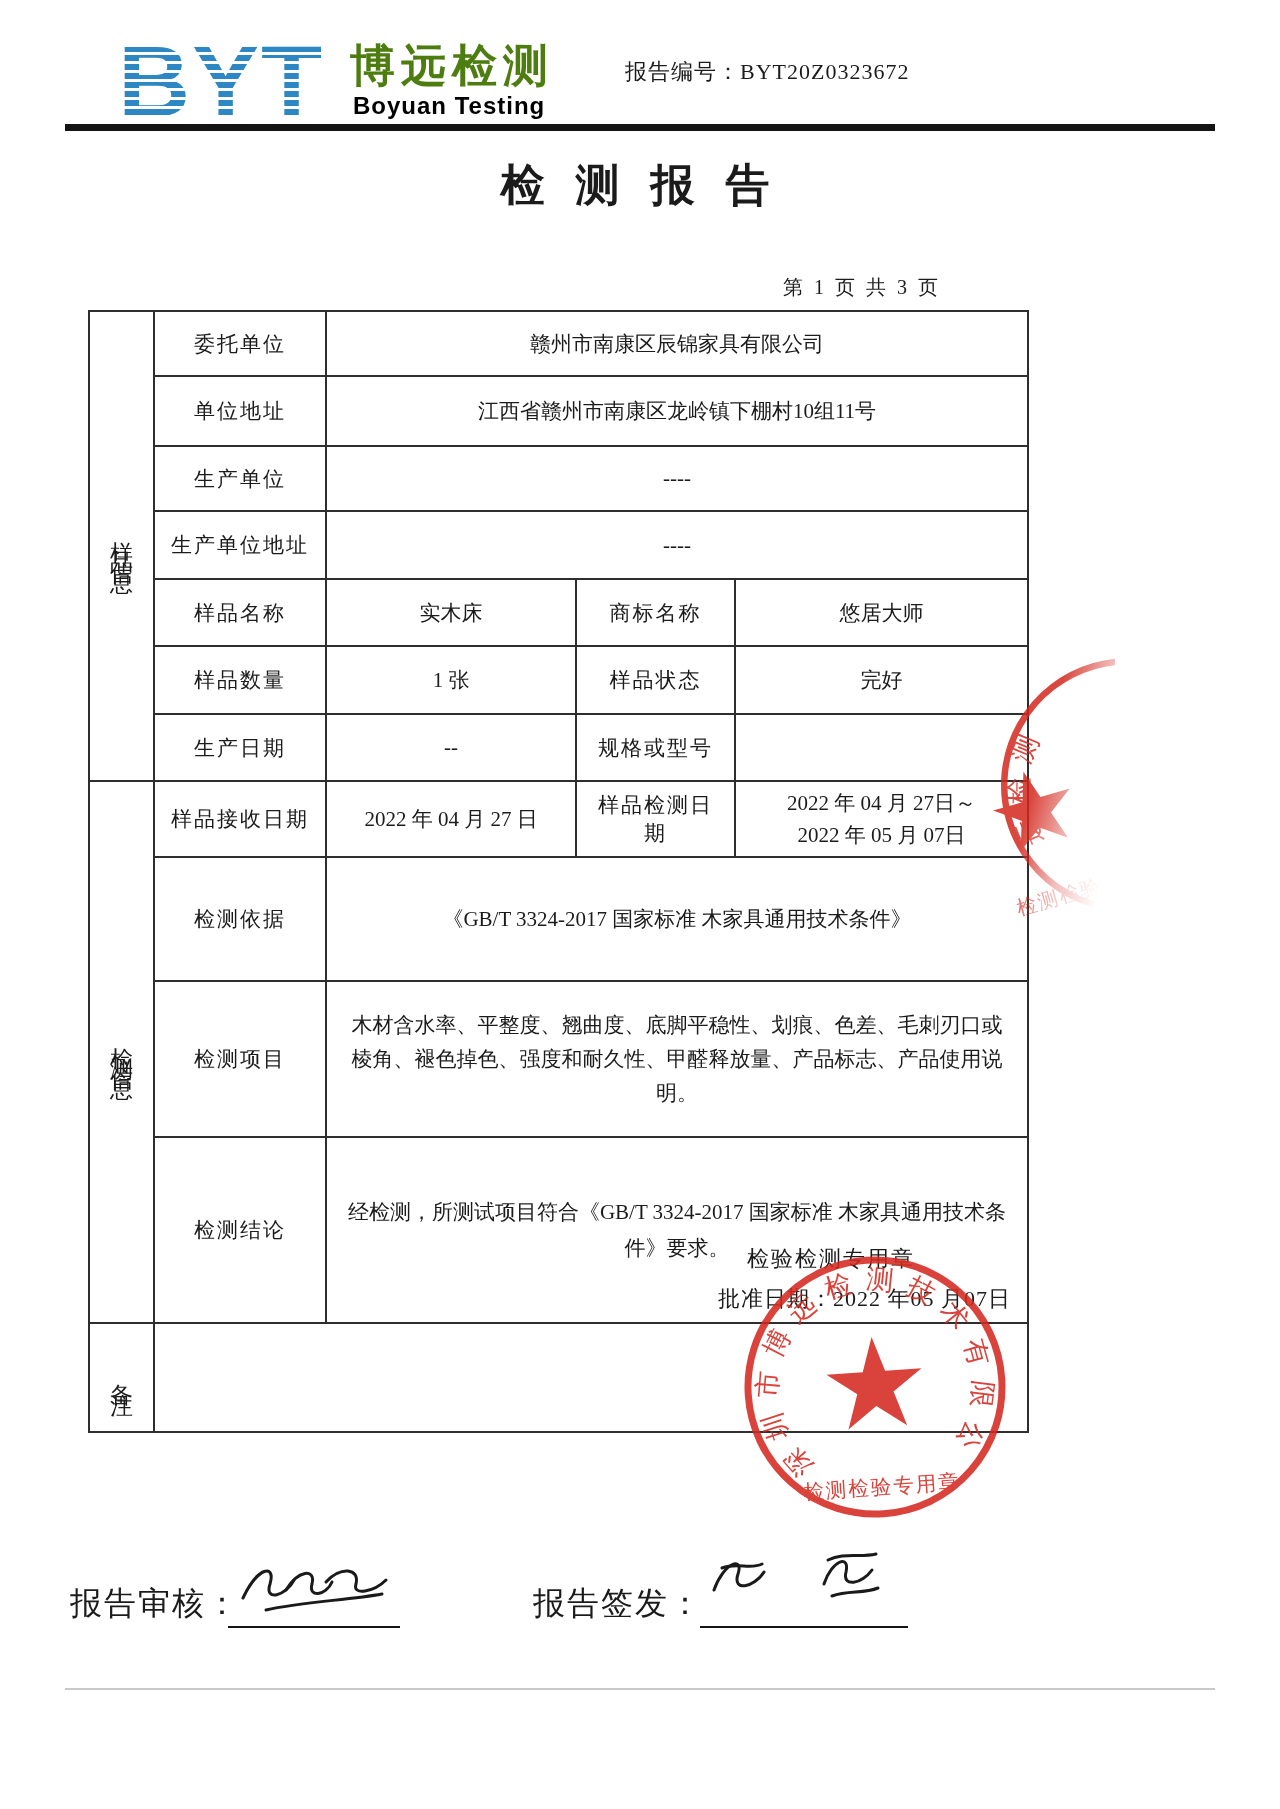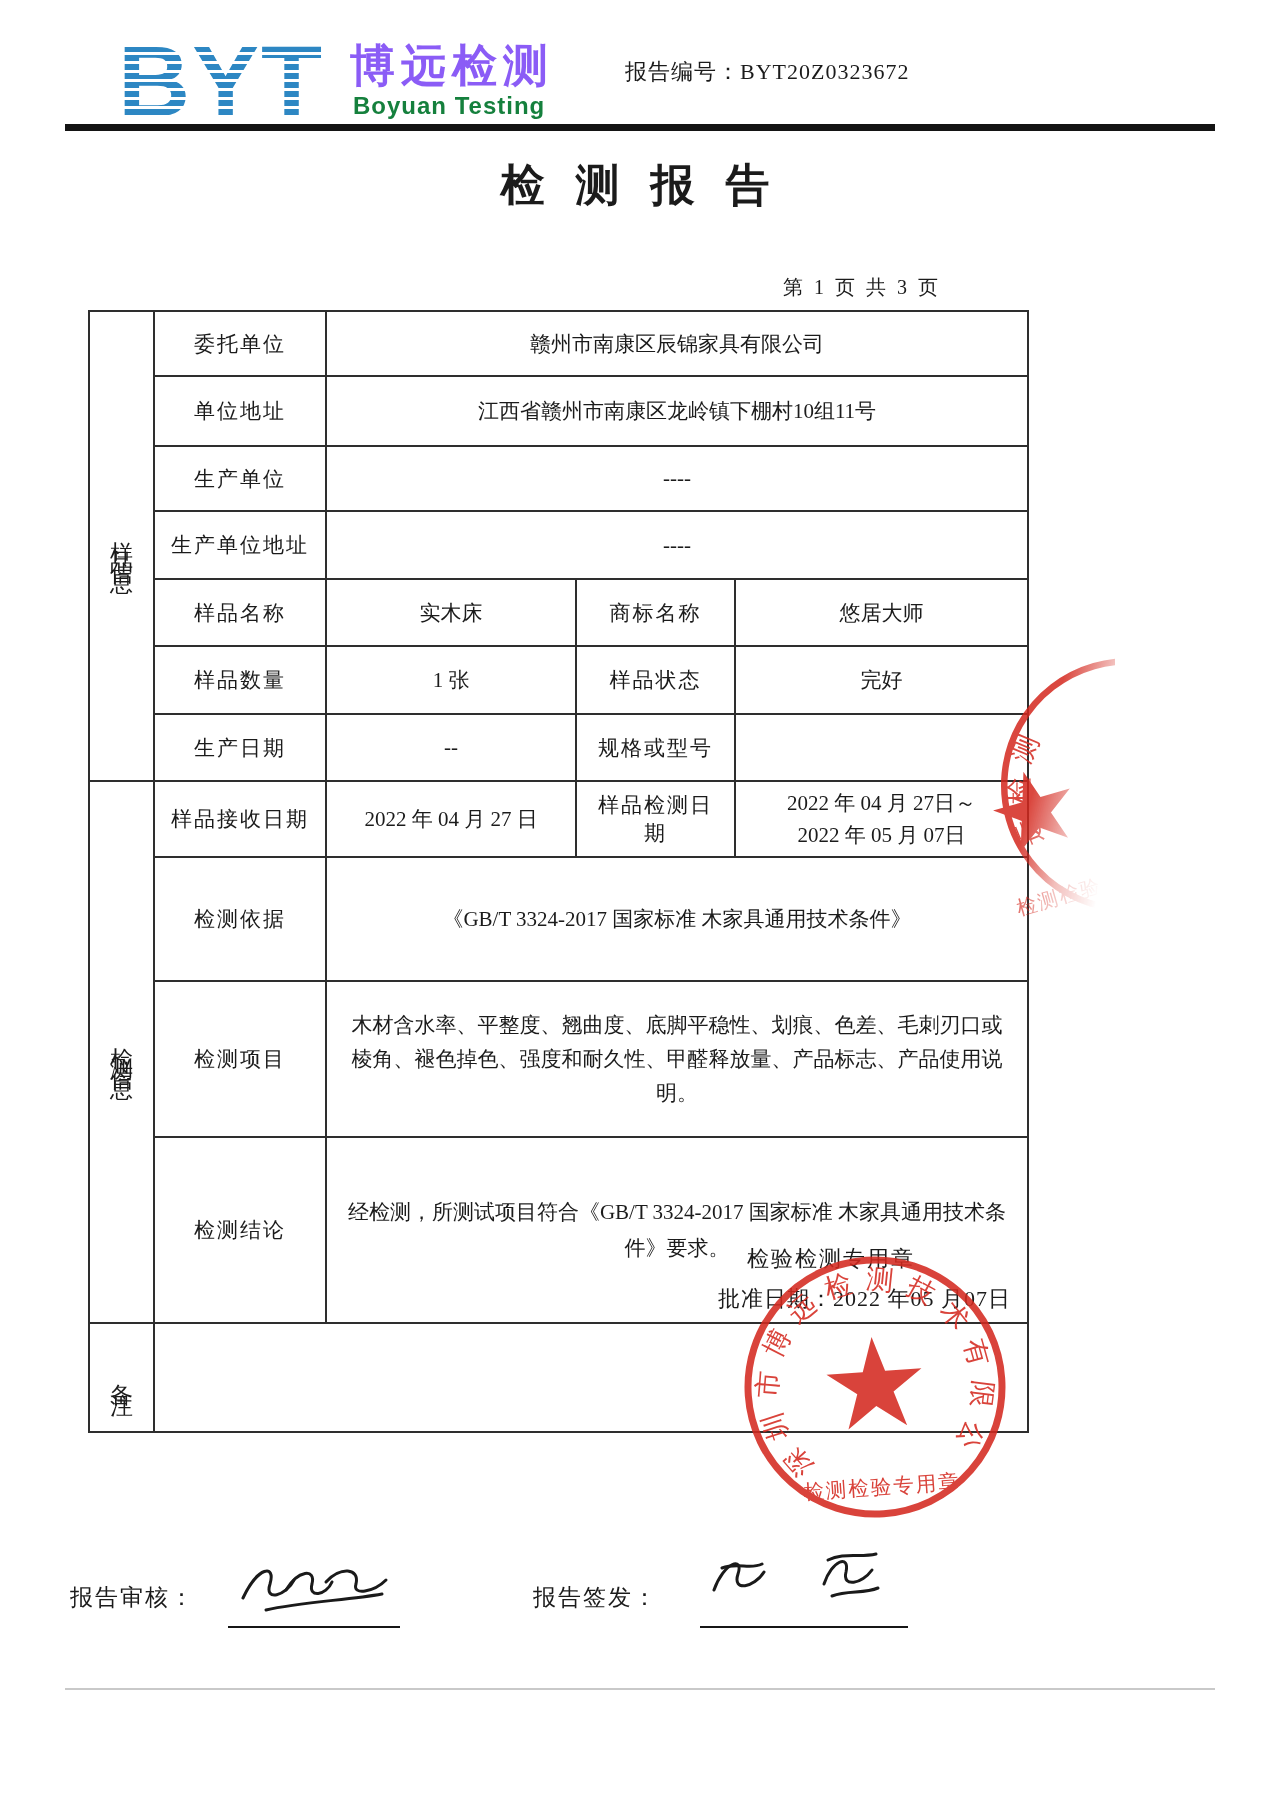--- a/index.html
+++ b/index.html
@@ -1,23 +1,23 @@
 <!DOCTYPE html>
 <html><head>
 <meta charset="utf-8">
 <style>
   html,body{margin:0;padding:0;background:#ffffff;}
   .page{position:relative;width:1280px;height:1809px;background:#fff;overflow:hidden;
         font-family:"Liberation Serif", serif;color:#1b1b1b;}
   
   .logo-svg{position:absolute;left:118px;top:28px;}
   .logo-cn{position:absolute;left:350px;top:36px;font-family:"Liberation Sans",sans-serif;
-           font-weight:bold;font-size:45px;color:#8b5cf6;letter-spacing:6px;}
+           font-weight:bold;font-size:45px;color:#4d7c0f;letter-spacing:6px;}
   .logo-en{position:absolute;left:353px;top:92px;font-family:"Liberation Sans",sans-serif;
-           font-weight:bold;font-size:24px;color:#15803d;letter-spacing:1px;}
+           font-weight:bold;font-size:24px;color:#000000;letter-spacing:1px;}
   .report-no{position:absolute;left:625px;top:57px;font-size:22px;letter-spacing:1px;}
   .top-rule{position:absolute;left:65px;top:124px;width:1150px;height:7px;background:#141414;}
   .doc-title{position:absolute;left:0;top:156px;width:1280px;text-align:center;
              font-size:44px;font-weight:bold;letter-spacing:10px;}
   .page-info{position:absolute;left:783px;top:274px;font-size:20px;letter-spacing:3px;}
   
   table.report{position:absolute;left:88px;top:310px;border-collapse:collapse;table-layout:fixed;}
   table.report td{border:2px solid #2e2e2e;font-size:21px;text-align:center;vertical-align:middle;
                   padding:0 16px;overflow:hidden;}
   td.strip{padding:0;}
@@ -28,21 +28,21 @@
   td.concl{position:relative;text-align:left;vertical-align:top;padding:10px 14px;line-height:36px;}
   .stamp-caption-black{position:absolute;right:112px;top:108px;font-size:22px;letter-spacing:2px;line-height:26px;}
   .approval-date{position:absolute;right:16px;top:148px;font-size:22px;letter-spacing:1px;line-height:26px;}
   .dateline{line-height:32px;}
   
   .main-stamp{position:absolute;left:730px;top:1242px;opacity:.87;}
   .edge-stamp{position:absolute;left:940px;top:655px;opacity:.85;
       -webkit-mask-image:linear-gradient(105deg,#000 50%,rgba(0,0,0,.35) 68%,transparent 86%);
       mask-image:linear-gradient(105deg,#000 50%,rgba(0,0,0,.35) 68%,transparent 86%);}
   
-  .sig-label{position:absolute;font-size:23px;letter-spacing:2px;}
+  .sig-label{position:absolute;font-size:32px;letter-spacing:2px;}
   .sig-review-label{left:70px;top:1582px;}
   .sig-issue-label{left:533px;top:1582px;}
   .sig-underline{position:absolute;height:2px;background:#161616;top:1626px;}
   .ul-review{left:228px;width:172px;}
   .ul-issue{left:700px;width:208px;}
   .sig-svg{position:absolute;}
   .sig1{left:228px;top:1552px;}
   .sig2{left:692px;top:1540px;}
   
   .footer-rule{position:absolute;left:65px;top:1688px;width:1150px;height:2px;background:#c9c9c9;}

